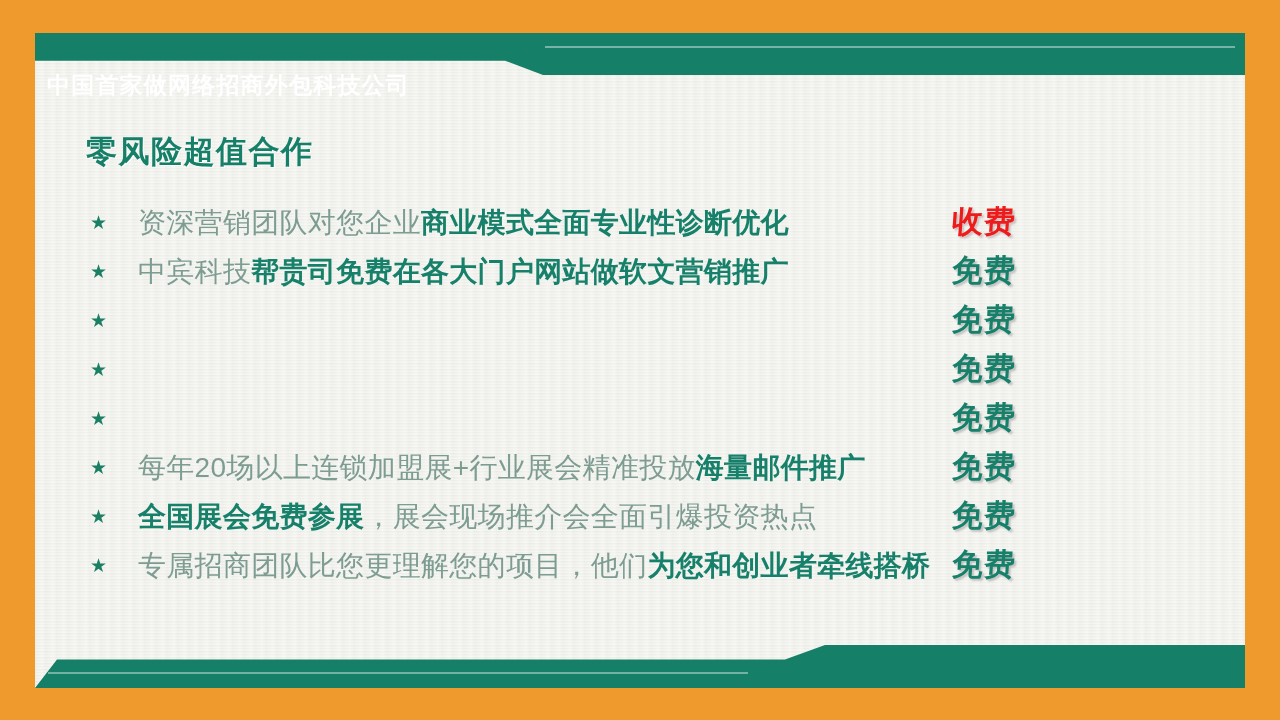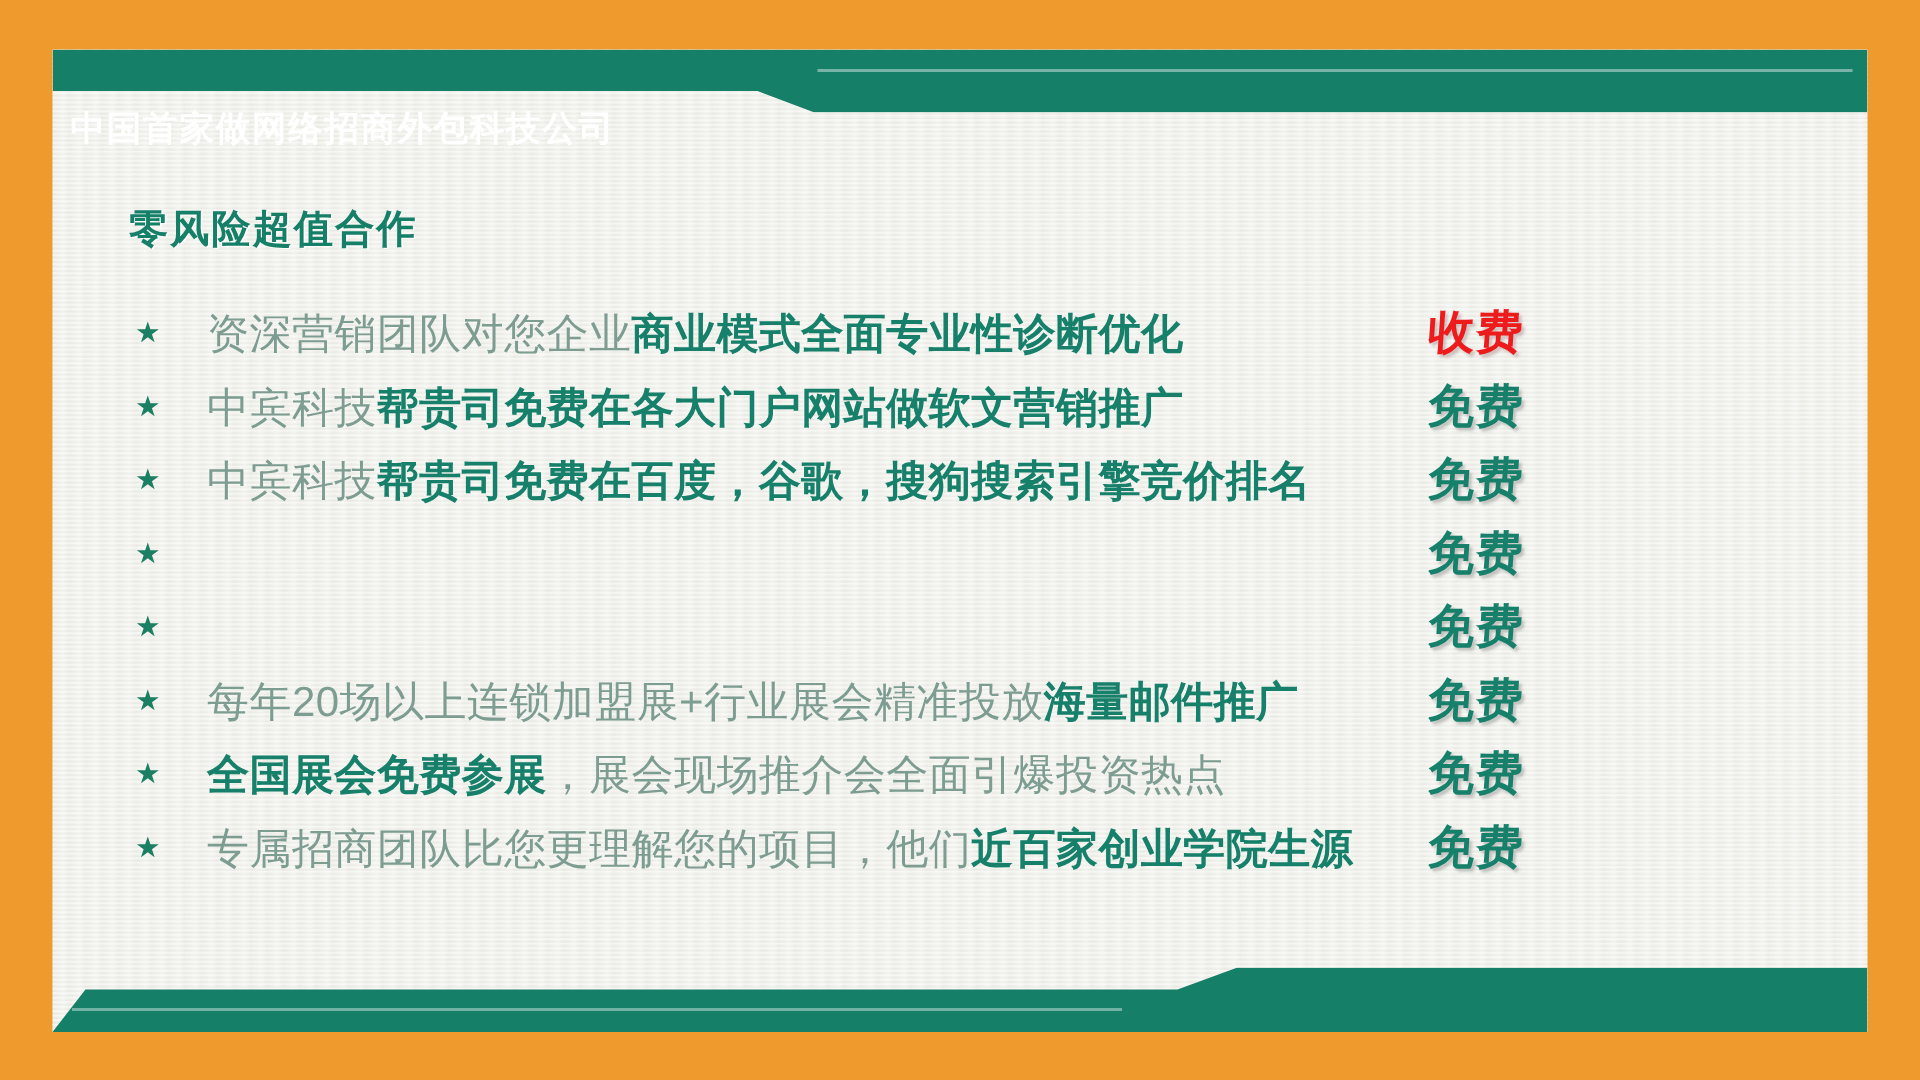--- a/index.html
+++ b/index.html
@@ -86,21 +86,21 @@
     white-space: nowrap;
     margin-top: 32px;
   }
 
   
   #section-title {
     position: absolute;
     left: 86px;
     top: 134px;
     color: #157F68;
-    font-size: 26px;
+    font-size: 31px;
     font-weight: bold;
     letter-spacing: 1.5px;
     line-height: 36px;
     white-space: nowrap;
     text-shadow: 1px 1px 0 rgba(255,255,255,0.9);
   }
 
   
   #benefit-list {
     position: absolute;
@@ -218,23 +218,20 @@
     <div class="benefit-row">
       <span class="star-icon">★</span>
       <span class="benefit-text">
         <span>中宾科技</span><span class="em">帮贵司免费在各大门户网站做软文营销推广</span><span></span>
       </span>
       <span class="price-tag">免费</span>
     </div>
 
     <div class="benefit-row">
       <span class="star-icon">★</span>
-      <span class="benefit-text">
-        <span>中宾科技</span><span class="em">帮贵司免费在百度，谷歌，搜狗搜索引擎竞价排名</span><span></span>
-      </span>
       <span class="price-tag">免费</span>
     </div>
 
     <div class="benefit-row">
       <span class="star-icon">★</span>
       <span class="price-tag">免费</span>
     </div>
 
     <div class="benefit-row">
       <span class="star-icon">★</span>
@@ -253,21 +250,21 @@
       <span class="star-icon">★</span>
       <span class="benefit-text">
         <span></span><span class="em">全国展会免费参展</span><span>，展会现场推介会全面引爆投资热点</span>
       </span>
       <span class="price-tag">免费</span>
     </div>
 
     <div class="benefit-row">
       <span class="star-icon">★</span>
       <span class="benefit-text">
-        <span>专属招商团队比您更理解您的项目，他们</span><span class="em">近百家创业学院生源</span><span></span>
+        <span>专属招商团队比您更理解您的项目，他们</span><span class="em">为您和创业者牵线搭桥</span><span></span>
       </span>
       <span class="price-tag">免费</span>
     </div>
 
   </div>
 
   <div id="footer-banner"></div>
   <div id="footer-rule"></div>
 
 </div>

